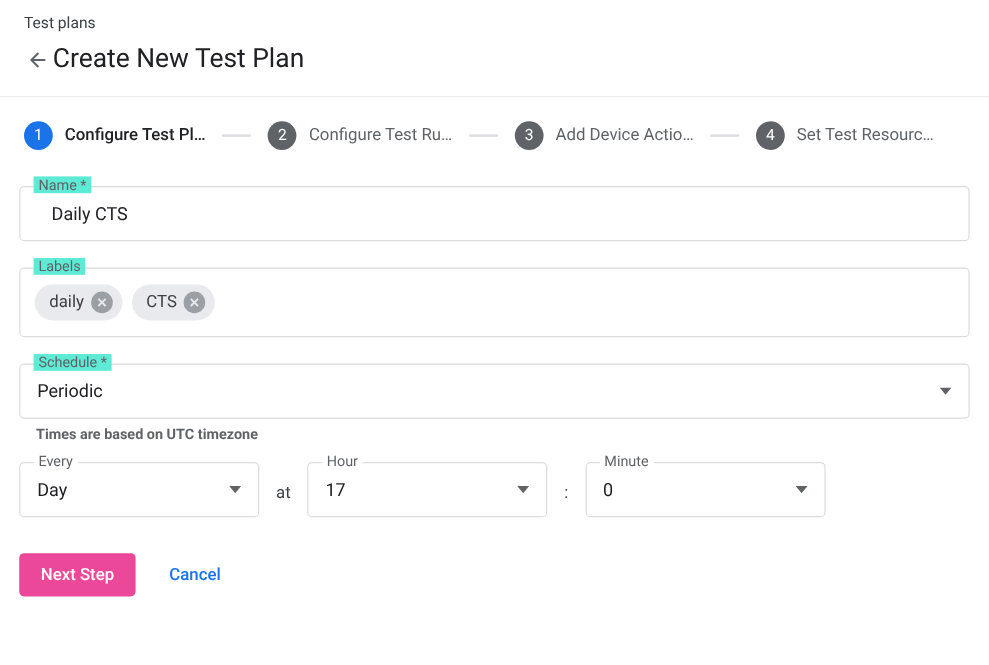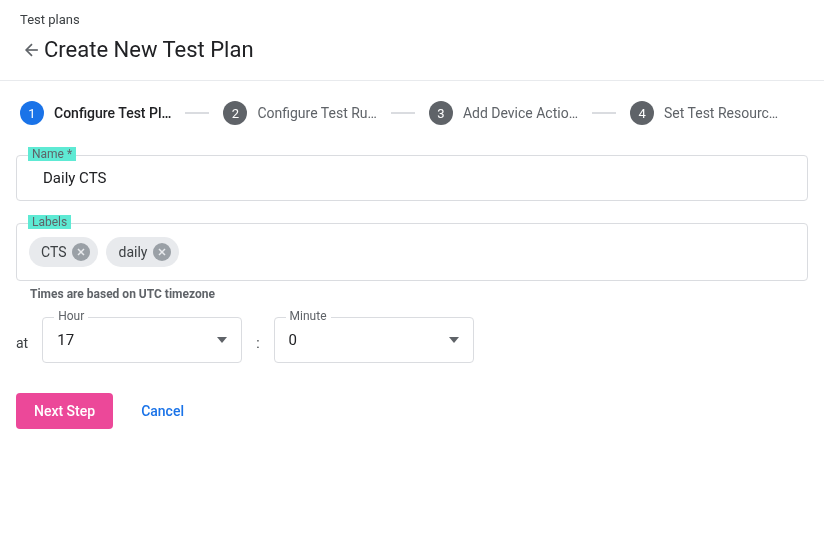--- a/index.html
+++ b/index.html
@@ -276,43 +276,65 @@
 
   <div class="field-wrap">
     <div class="field-label">Name *</div>
     <input class="text-input" type="text" value="Daily CTS" style="">
   </div>
 
   <div class="field-wrap">
     <div class="field-label">Labels</div>
     <div class="chip-container">
       <div class="chip">
+        <span>daily</span>
+        <span class="chip-remove">
+          <svg viewBox="0 0 24 24" fill="none" stroke="currentColor" stroke-width="3">
+              <line x1="18" y1="6" x2="6" y2="18"></line>
+              <line x1="6" y1="6" x2="18" y2="18"></line>
+            </svg>
+        </span>
+      </div>
+      <div class="chip">
         <span>CTS</span>
         <span class="chip-remove">
           <svg viewBox="0 0 24 24" fill="none" stroke="currentColor" stroke-width="3">
               <line x1="18" y1="6" x2="6" y2="18"></line>
               <line x1="6" y1="6" x2="18" y2="18"></line>
             </svg>
         </span>
       </div>
-      <div class="chip">
-        <span>daily</span>
-        <span class="chip-remove">
-          <svg viewBox="0 0 24 24" fill="none" stroke="currentColor" stroke-width="3">
-              <line x1="18" y1="6" x2="6" y2="18"></line>
-              <line x1="6" y1="6" x2="18" y2="18"></line>
-            </svg>
-        </span>
-      </div>
-    </div>
-  </div>
-
+    </div>
+  </div>
+
+  <div class="field-wrap">
+    <div class="field-label">Schedule *</div>
+    <div class="select-input">
+      <span>Periodic</span>
+      <span class="dropdown-arrow">
+        <svg width="10" height="6" viewBox="0 0 10 6" fill="currentColor">
+            <path d="M0 0 L10 0 L5 6 Z"></path>
+          </svg>
+      </span>
+    </div>
+  </div>
   <div class="hint">Times are based on UTC timezone</div>
 
   <div class="time-row">
+    <div class="time-field">
+      <div class="field-label">Every</div>
+      <div class="time-select">
+        <span>Day</span>
+        <span class="dropdown-arrow">
+          <svg width="10" height="6" viewBox="0 0 10 6" fill="currentColor">
+              <path d="M0 0 L10 0 L5 6 Z"></path>
+            </svg>
+        </span>
+      </div>
+    </div>
     <div class="separator-text">at</div>
     <div class="time-field">
       <div class="field-label">Hour</div>
       <div class="time-select">
         <span>17</span>
         <span class="dropdown-arrow">
           <svg width="10" height="6" viewBox="0 0 10 6" fill="currentColor">
               <path d="M0 0 L10 0 L5 6 Z"></path>
             </svg>
         </span>

